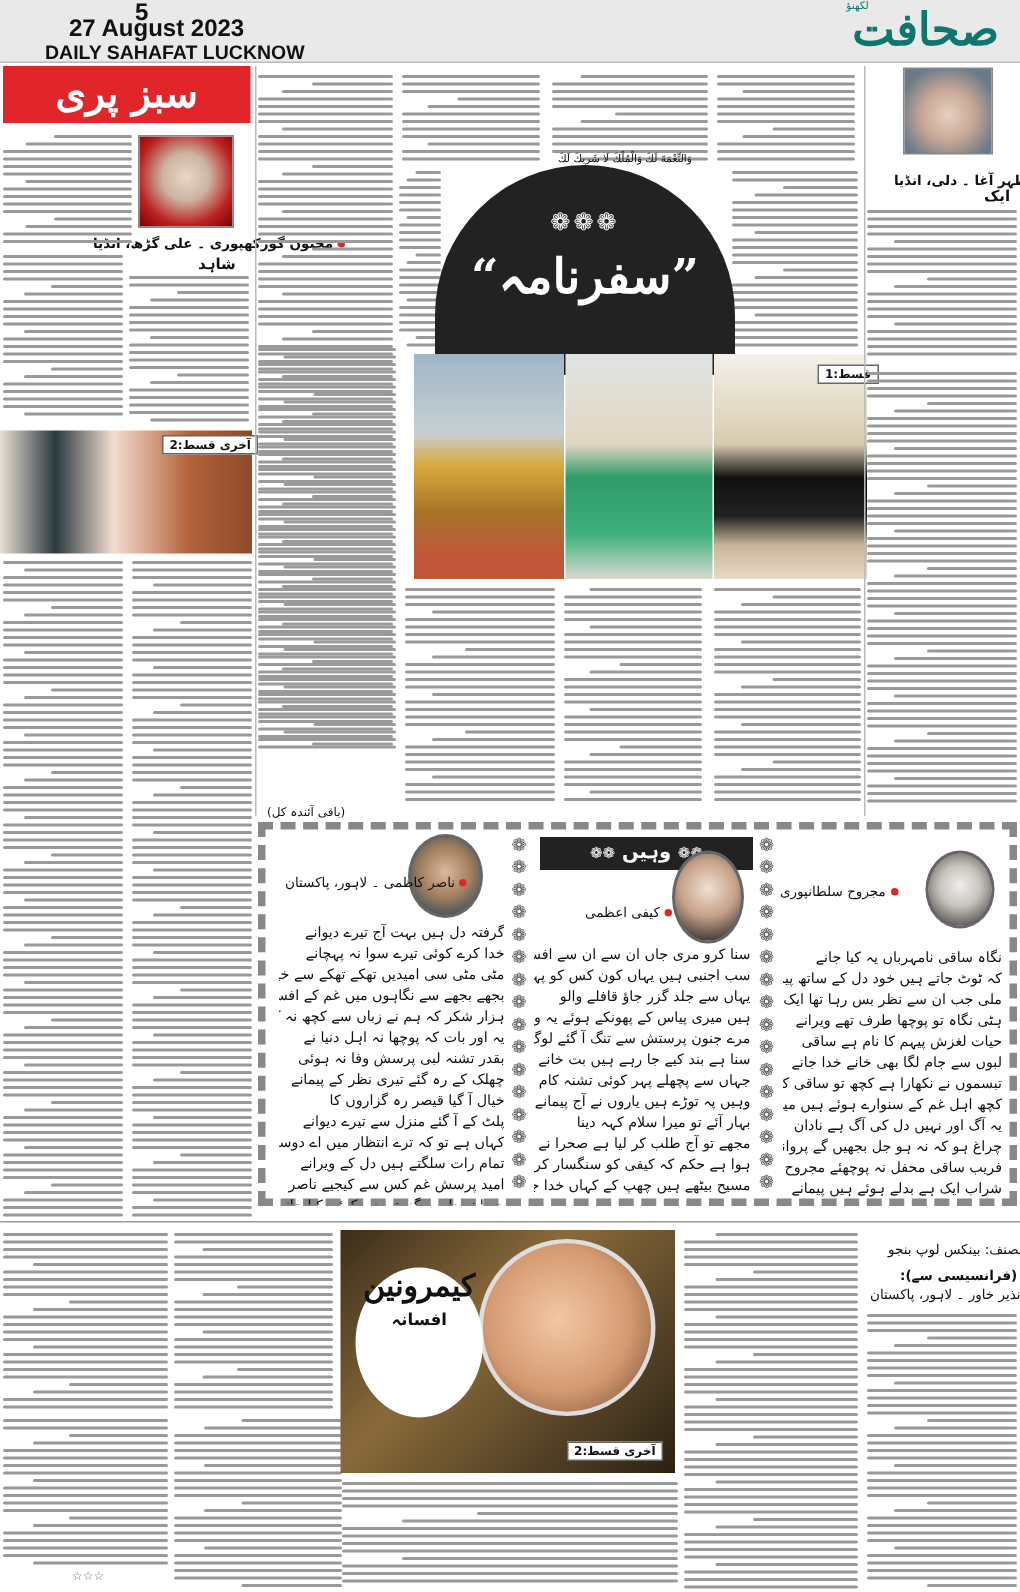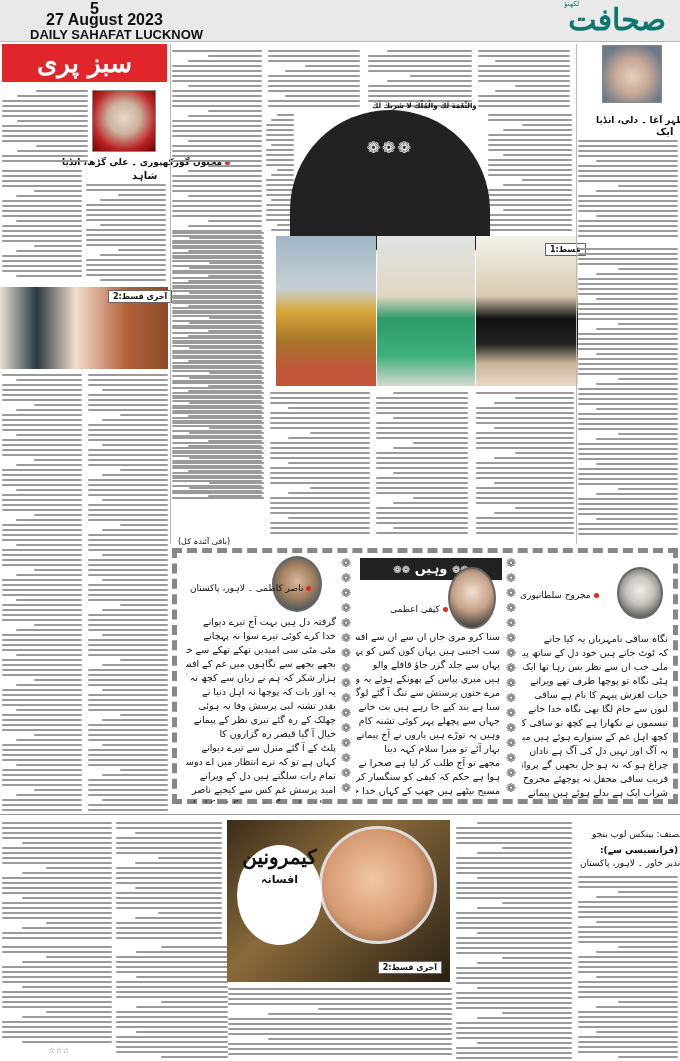--- a/index.html
+++ b/index.html
@@ -431,21 +431,21 @@
       <div class="ln f"></div>
       <div class="ln s"></div>
       <div class="ln m"></div>
       <div class="ln f"></div>
       <div class="ln f"></div>
       <div class="ln f"></div>
       <div class="ln f"></div>
       <div class="ln m"></div>
     </div>
   </div>
-<div class="abs cap" style="left:372px;top:102px;font-size:7px;font-weight:bold">وَالنِّعْمَةَ لَكَ وَالْمُلْكَ لَا شَرِيكَ لَكَ</div>
+<div class="abs cap" style="left:372px;top:102px;font-size:7px;font-weight:normal">وَالنِّعْمَةَ لَكَ وَالْمُلْكَ لَا شَرِيكَ لَكَ</div>
 <div class="abs col-text" style="left:478px;top:48px;width:92px;height:62px">
     <div class="lines" id="l10">
       <div class="ln f"></div>
       <div class="ln f"></div>
       <div class="ln m"></div>
       <div class="ln f"></div>
       <div class="ln f"></div>
       <div class="ln f"></div>
       <div class="ln f"></div>
       <div class="ln s"></div>
@@ -534,20 +534,21 @@
       <div class="ln m"></div>
       <div class="ln f"></div>
       <div class="ln f"></div>
       <div class="ln f"></div>
       <div class="ln f"></div>
     </div>
   </div>
 
 <div class="abs dome">
   <div class="stars">❁❁❁</div>
+  <div class="title">”سفرنامہ“</div>
 </div>
 
 <div class="abs photo" style="left:276px;top:236px;width:100px;height:150px;background:linear-gradient(180deg,#9fb6c6 0,#c7cfd4 35%,#d9a83a 50%,#a8742a 70%,#c2563a 90%)"></div>
 <div class="abs photo" style="left:377px;top:236px;width:98px;height:150px;background:linear-gradient(180deg,#dfe3e2 0,#e2d7c2 40%,#2f9a6a 55%,#3db07c 80%,#d7d9d0 100%)"></div>
 <div class="abs photo" style="left:476px;top:236px;width:102px;height:150px;background:linear-gradient(180deg,#f3f1ea 0,#d9cbb0 40%,#111 55%,#222 72%,#c8b59a 85%,#e9d9c8 100%)"></div>
 <div class="abs tag" style="left:545px;top:243px">قسط:1</div>
 
 <div class="abs col-text" style="left:578px;top:246px;width:100px;height:290px">
     <div class="lines" id="l14">
       <div class="ln f"></div>
@@ -780,21 +781,21 @@
 <div class="abs cap" style="left:390px;top:604px;font-weight:normal"><span class="dot"></span><span>کیفی اعظمی</span></div>
 <div class="abs photo oval" style="left:272px;top:556px;width:50px;height:56px;background:radial-gradient(circle at 50% 45%,#d9b89e 0,#a5805f 45%,#2a4a5a 90%)"></div>
 <div class="abs cap" style="left:190px;top:583px;font-weight:normal"><span class="dot"></span><span>ناصر کاظمی ۔ لاہور، پاکستان</span></div>
 
 <div class="abs verse" style="left:522px;top:632px;width:146px;height:170px" id="v0">
     <div>نگاہ ساقی نامہرباں یہ کیا جانے</div>
     <div>کہ ٹوٹ جاتے ہیں خود دل کے ساتھ پیمانے</div>
     <div>ملی جب ان سے نظر بس رہا تھا ایک جہاں</div>
     <div>ہٹی نگاہ تو پوچھا طرف تھے ویرانے</div>
     <div>حیات لغزش پیہم کا نام ہے ساقی</div>
-    <div>لبوں سے جام لگا بھی نگاہ خدا جانے</div>
+    <div>لبوں سے جام لگا بھی خانے خدا جانے</div>
     <div>تبسموں نے نکھارا ہے کچھ تو ساقی کے</div>
     <div>کچھ اہل غم کے سنوارے ہوئے ہیں میخانے</div>
     <div>یہ آگ اور نہیں دل کی آگ ہے نادان</div>
     <div>چراغ ہو کہ نہ ہو جل بجھیں گے پروانے</div>
     <div>فریب ساقی محفل نہ پوچھئے مجروح</div>
     <div>شراب ایک ہے بدلے ہوئے ہیں پیمانے</div>
   </div>
 <div class="abs verse" style="left:356px;top:630px;width:144px;height:172px" id="v1">
     <div>سنا کرو مری جاں ان سے ان سے افسانے</div>
     <div>سب اجنبی ہیں یہاں کون کس کو پہچانے</div>

